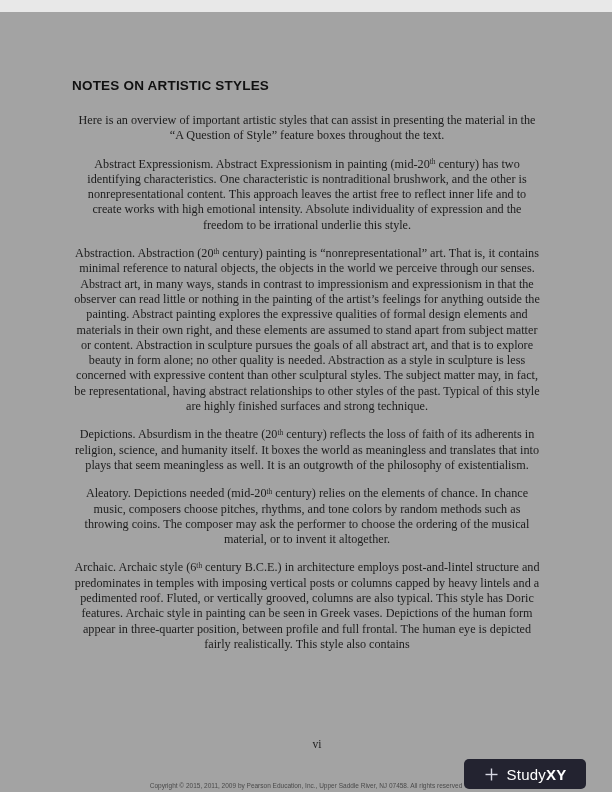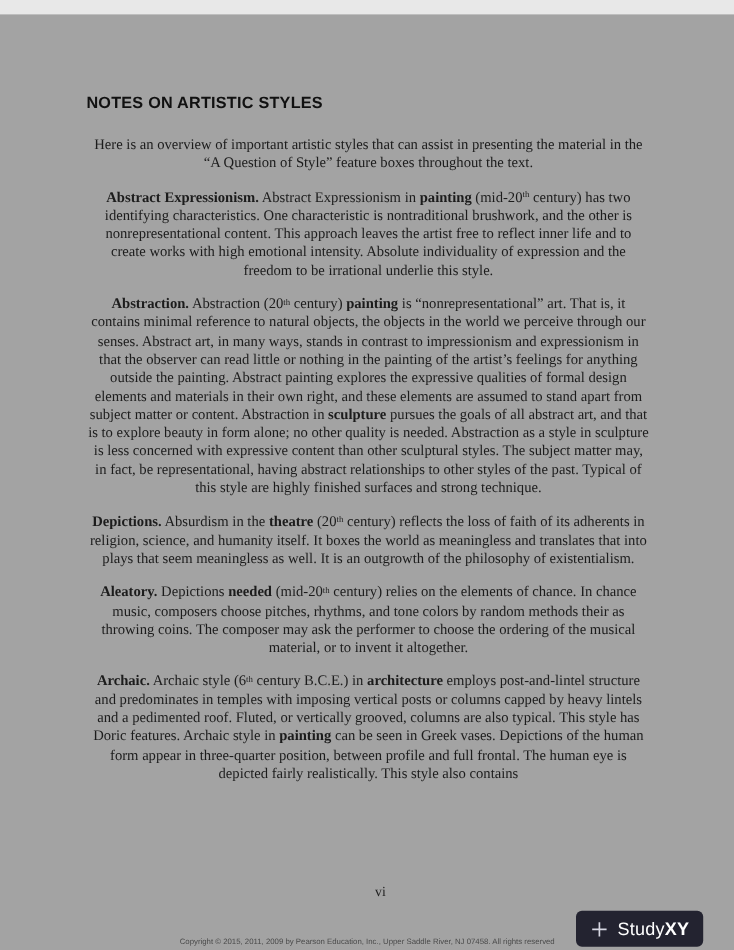--- a/index.html
+++ b/index.html
@@ -23,21 +23,21 @@
     letter-spacing:0.2px;
     margin:66px 0 20px 0;
     color:#111;
   }
   .para {
     font-size:12.2px;
     line-height:15.3px;
     margin:0 0 13px 0;
     text-align:center;
   }
-  .para b { font-weight:bold; }
+  .para b { font-weight:normal; }
   .para sup {
     font-size:0.6em;
     vertical-align:baseline;
     position:relative;
     top:-0.45em;
     line-height:0;
   }
   .page-number {
     position:absolute;
     top:726px; left:0; right:0;
@@ -55,21 +55,21 @@
     left:50%; top:26px;
     transform:translateX(-50%);
     white-space:nowrap;
     font-family:"Liberation Sans", sans-serif;
     font-size:6.5px;
     color:#4a4a4a;
   }
   .logo-badge {
     position:absolute;
     right:26px; bottom:15px;
-    width:106px; height:30px;
+    width:122px; height:30px;
     background:#232330;
     border-radius:5px;
     display:flex;
     align-items:center;
     justify-content:center;
     gap:8px;
   }
   .logo-badge .plus-icon { display:flex; align-items:center; }
   .logo-brand {
     font-family:"Liberation Sans", sans-serif;
@@ -85,21 +85,21 @@
 
 <div class="sheet">
 
   <div class="content">
     <h1 class="title">NOTES ON ARTISTIC STYLES</h1>
 
     <p class="para"><span>Here is an overview of important artistic styles that can assist in presenting the material in the “A Question of Style” feature boxes throughout the text.</span></p>
     <p class="para"><b>Abstract Expressionism.</b><span> Abstract Expressionism in </span><b>painting</b><span> (mid-20</span><sup>th</sup><span> century) has two identifying characteristics. One characteristic is nontraditional brushwork, and the other is nonrepresentational content. This approach leaves the artist free to reflect inner life and to create works with high emotional intensity. Absolute individuality of expression and the freedom to be irrational underlie this style.</span></p>
     <p class="para"><b>Abstraction.</b><span> Abstraction (20</span><sup>th</sup><span> century) </span><b>painting</b><span> is “nonrepresentational” art. That is, it contains minimal reference to natural objects, the objects in the world we perceive through our senses. Abstract art, in many ways, stands in contrast to impressionism and expressionism in that the observer can read little or nothing in the painting of the artist’s feelings for anything outside the painting. Abstract painting explores the expressive qualities of formal design elements and materials in their own right, and these elements are assumed to stand apart from subject matter or content. Abstraction in </span><b>sculpture</b><span> pursues the goals of all abstract art, and that is to explore beauty in form alone; no other quality is needed. Abstraction as a style in sculpture is less concerned with expressive content than other sculptural styles. The subject matter may, in fact, be representational, having abstract relationships to other styles of the past. Typical of this style are highly finished surfaces and strong technique.</span></p>
     <p class="para"><b>Depictions.</b><span> Absurdism in the </span><b>theatre</b><span> (20</span><sup>th</sup><span> century) reflects the loss of faith of its adherents in religion, science, and humanity itself. It boxes the world as meaningless and translates that into plays that seem meaningless as well. It is an outgrowth of the philosophy of existentialism.</span></p>
-    <p class="para"><b>Aleatory.</b><span> Depictions </span><b>needed</b><span> (mid-20</span><sup>th</sup><span> century) relies on the elements of chance. In chance music, composers choose pitches, rhythms, and tone colors by random methods their as throwing coins. The composer may ask the performer to choose the ordering of the musical material, or to invent it altogether.</span></p>
+    <p class="para"><b>Aleatory.</b><span> Depictions </span><b>needed</b><span> (mid-20</span><sup>th</sup><span> century) relies on the elements of chance. In chance music, composers choose pitches, rhythms, and tone colors by random methods such as throwing coins. The composer may ask the performer to choose the ordering of the musical material, or to invent it altogether.</span></p>
     <p class="para"><b>Archaic.</b><span> Archaic style (6</span><sup>th</sup><span> century B.C.E.) in </span><b>architecture</b><span> employs post-and-lintel structure and predominates in temples with imposing vertical posts or columns capped by heavy lintels and a pedimented roof. Fluted, or vertically grooved, columns are also typical. This style has Doric features. Archaic style in </span><b>painting</b><span> can be seen in Greek vases. Depictions of the human form appear in three-quarter position, between profile and full frontal. The human eye is depicted fairly realistically. This style also contains</span></p>
   </div>
 
   <div class="page-number">vi</div>
 
   <div class="footer">
     <span class="copyright">Copyright © 2015, 2011, 2009 by Pearson Education, Inc., Upper Saddle River, NJ  07458.  All rights reserved</span>
 
     <div class="logo-badge">
       <span class="plus-icon">

